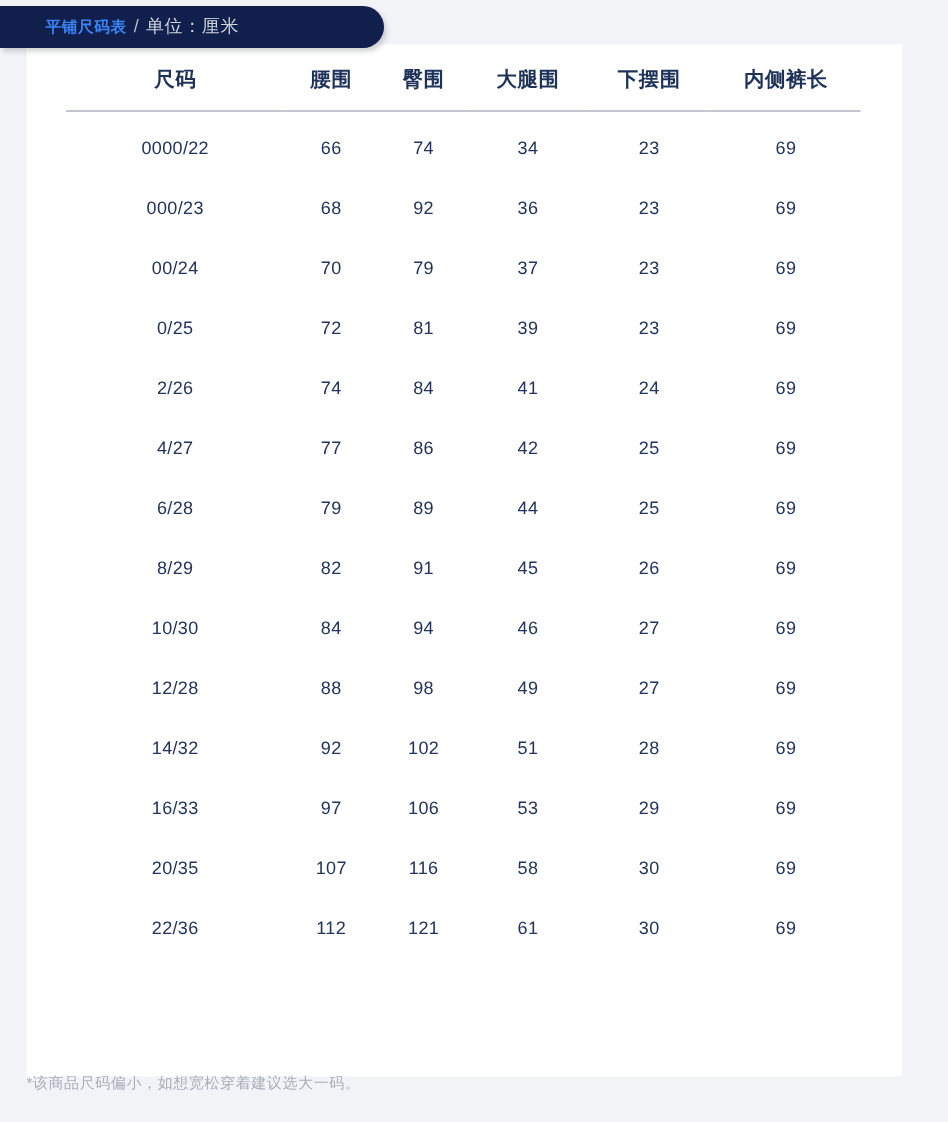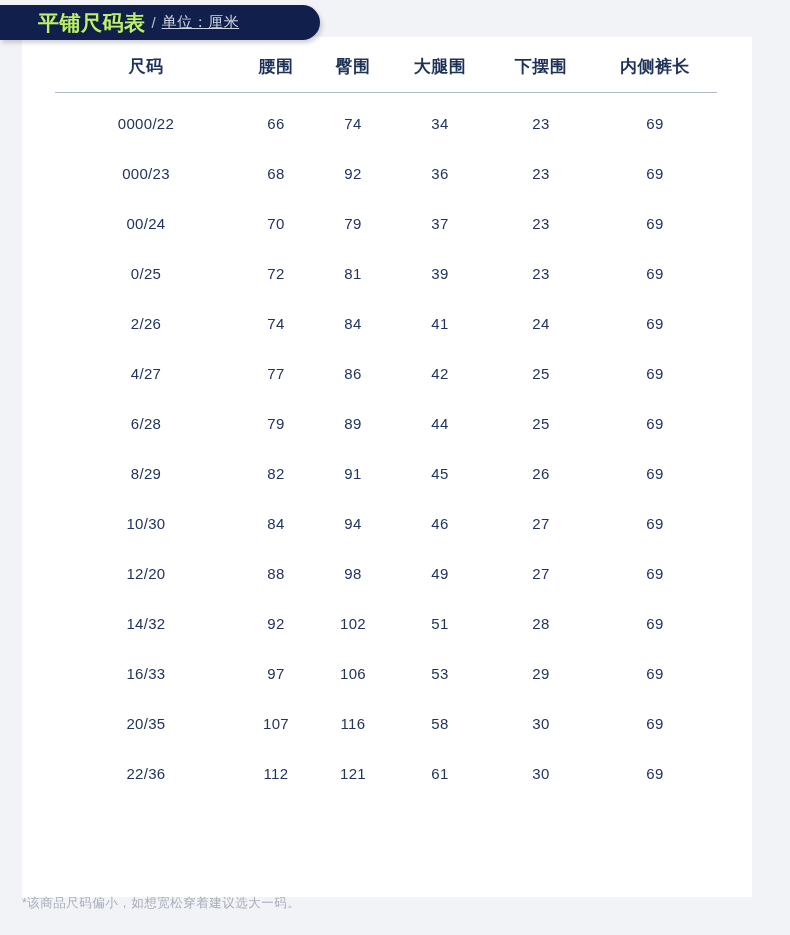--- a/index.html
+++ b/index.html
@@ -27,37 +27,36 @@
     border-bottom-right-radius: 18px;
     box-shadow: 2px 3px 4px rgba(120, 125, 135, 0.35);
     display: flex;
     align-items: center;
     box-sizing: border-box;
     padding-left: 38px;
     white-space: nowrap;
     z-index: 5;
   }
   #banner-title {
-    color: #bef264;
-    font-size: 21px;
+    color: #3b82f6;
+    font-size: 13px;
     font-weight: bold;
     letter-spacing: 0.5px;
   }
   #banner-sep {
     color: #b9bfd0;
     font-size: 15px;
     font-weight: normal;
     margin: 0 6px;
   }
   #banner-unit {
     color: #cfd4e0;
     font-size: 15px;
     font-weight: normal;
     letter-spacing: 0.5px;
-    text-decoration: underline;
   }
 
   
   #card {
     position: absolute;
     left: 22px;
     top: 37px;
     width: 730px;
     height: 860px;
     background: #ffffff;
@@ -210,21 +209,21 @@
         </tr>
         <tr>
           <td>10/30</td>
           <td>84</td>
           <td>94</td>
           <td>46</td>
           <td>27</td>
           <td>69</td>
         </tr>
         <tr>
-          <td>12/20</td>
+          <td>12/28</td>
           <td>88</td>
           <td>98</td>
           <td>49</td>
           <td>27</td>
           <td>69</td>
         </tr>
         <tr>
           <td>14/32</td>
           <td>92</td>
           <td>102</td>

